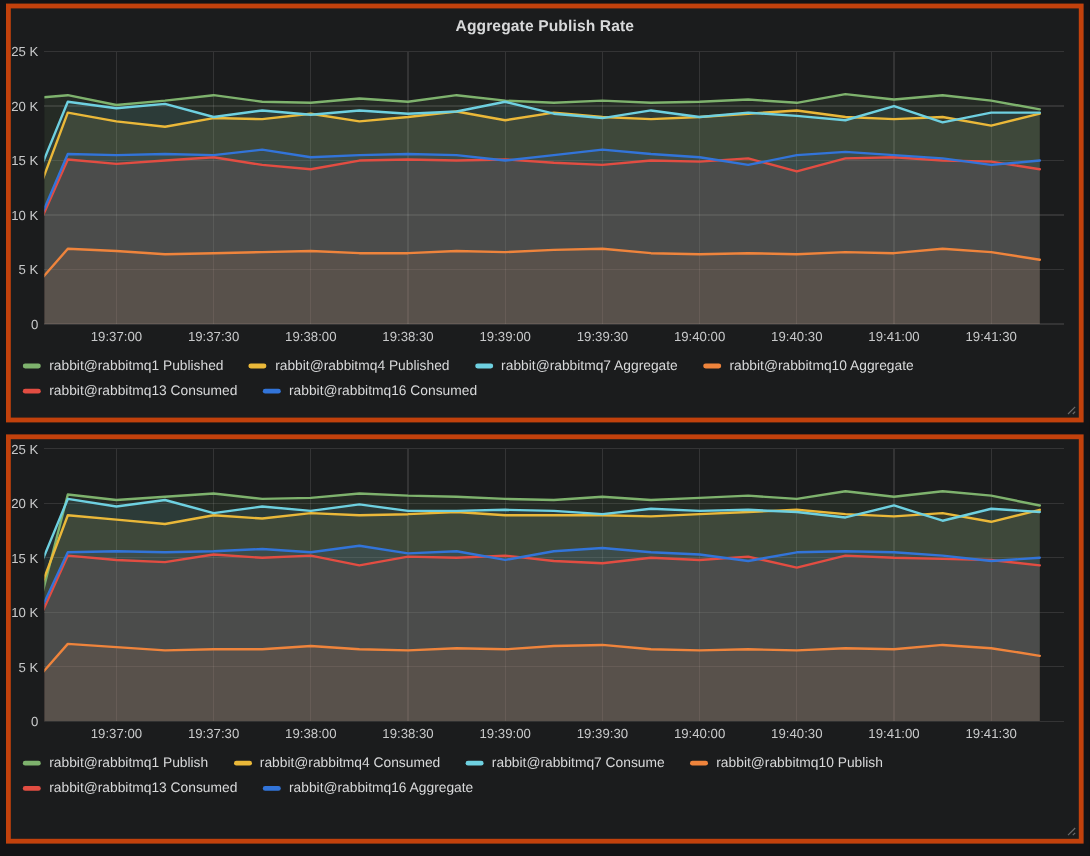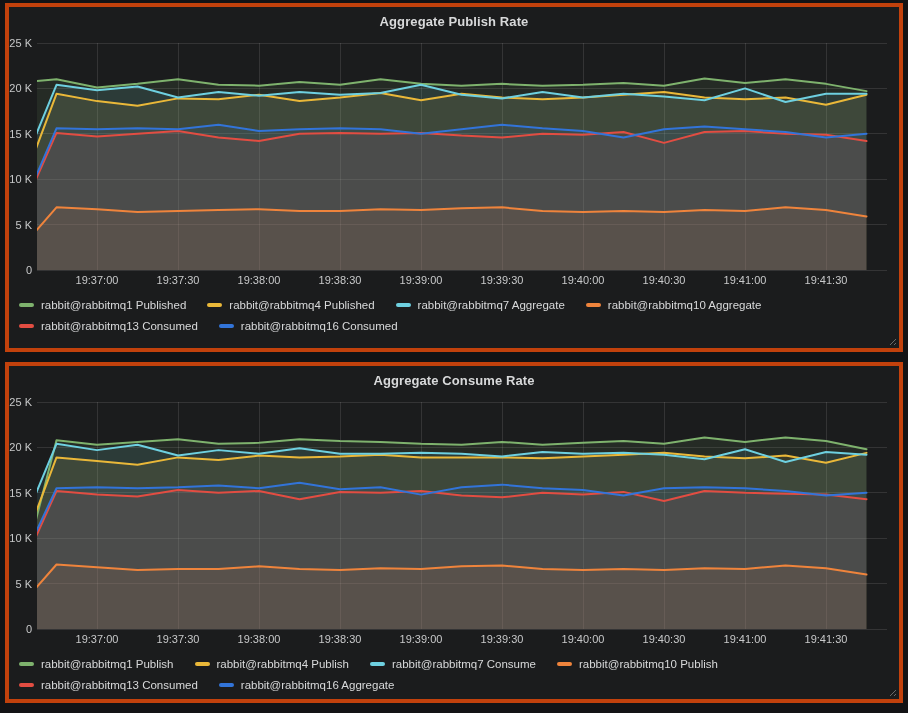--- a/index.html
+++ b/index.html
@@ -107,21 +107,20 @@
         </span>
       </div>
     <div class="resize-handle">
       <svg width="8" height="8">
           <path d="M7 1 L1 7 M7 5 L5 7" stroke="#6a6a6a" stroke-width="1" fill="none"></path>
         </svg>
     </div>
   </div>
 
   <div class="panel panel-2">
-    <div class="panel-title">Aggregate Consume Rate</div>
     <svg class="chart" id="chart-1" viewBox="0 0 898 250">
         <defs>
           <clipPath id="clip-1">
             <rect x="28" y="0" width="850" height="235"></rect>
           </clipPath>
         </defs>
         <line x1="28" y1="235" x2="878" y2="235" class="grid-line"></line>
         <line x1="28" y1="189.6" x2="878" y2="189.6" class="grid-line"></line>
         <line x1="28" y1="144.2" x2="878" y2="144.2" class="grid-line"></line>
         <line x1="28" y1="98.80000000000001" x2="878" y2="98.80000000000001" class="grid-line"></line>
@@ -166,21 +165,21 @@
         <text x="736" y="249" text-anchor="middle" class="tick-label">19:41:00</text>
         <text x="817" y="249" text-anchor="middle" class="tick-label">19:41:30</text>
       </svg>
     <div class="legend" id="legend-1">
         <span class="legend-item">
           <span class="legend-swatch" style="background: rgb(126, 178, 109);"></span>
           <span class="legend-label">rabbit@rabbitmq1 Publish</span>
         </span>
         <span class="legend-item">
           <span class="legend-swatch" style="background: rgb(234, 184, 57);"></span>
-          <span class="legend-label">rabbit@rabbitmq4 Publish</span>
+          <span class="legend-label">rabbit@rabbitmq4 Consumed</span>
         </span>
         <span class="legend-item">
           <span class="legend-swatch" style="background: rgb(110, 208, 224);"></span>
           <span class="legend-label">rabbit@rabbitmq7 Consume</span>
         </span>
         <span class="legend-item">
           <span class="legend-swatch" style="background: rgb(239, 132, 60);"></span>
           <span class="legend-label">rabbit@rabbitmq10 Publish</span>
         </span>
         <span class="legend-item">

